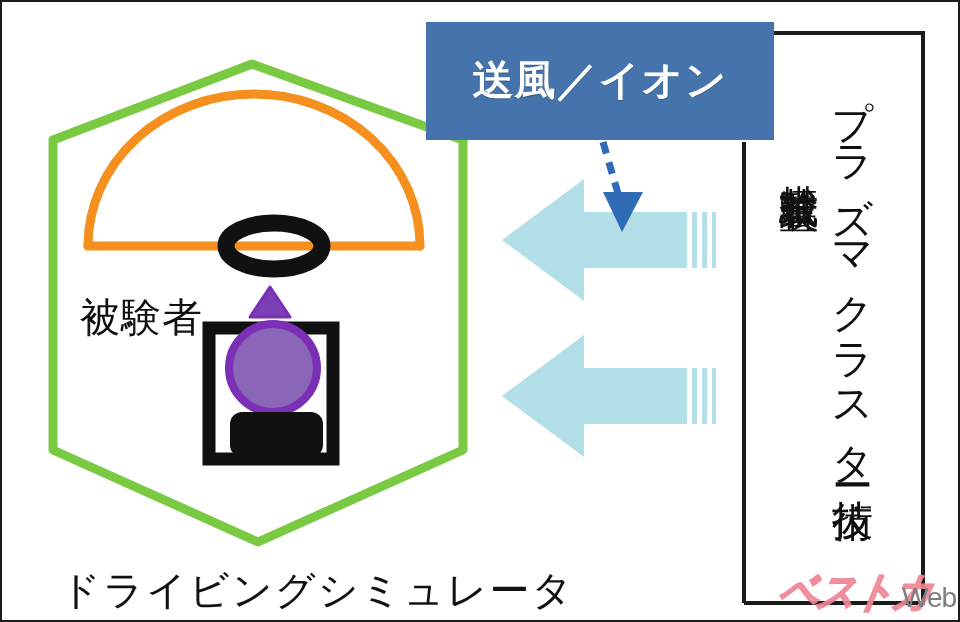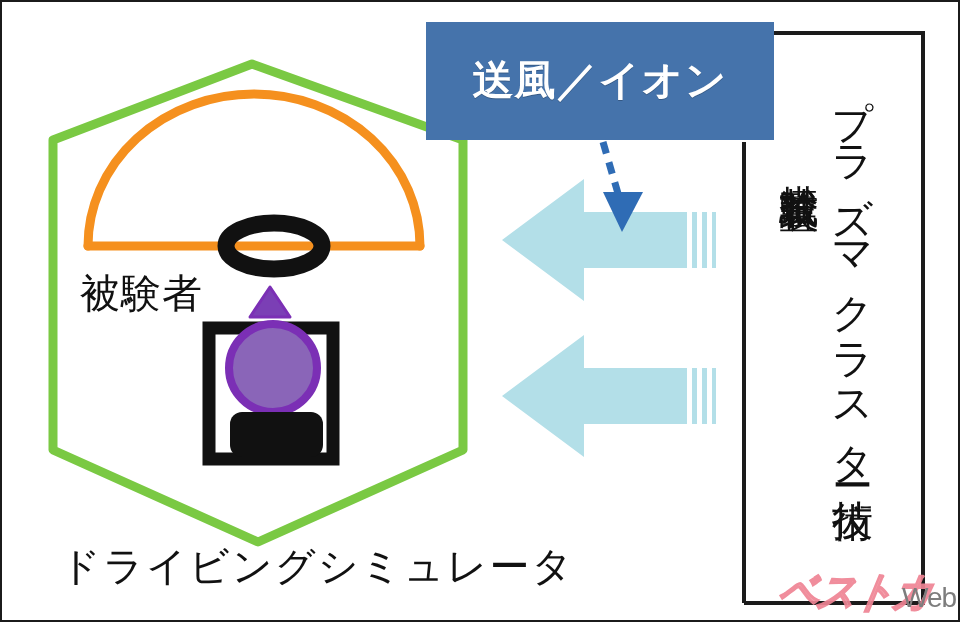--- a/index.html
+++ b/index.html
@@ -28,20 +28,21 @@
     height: 622px;
     display: block;
   }
 
   
   .tx {
     position: absolute;
     color: #111111;
     white-space: pre;
     line-height: 1.0;
+    margin-top: 24px;
   }
 
   #callout-box {
     position: absolute;
     left: 424px;
     top: 20px;
     width: 348px;
     height: 118px;
     background: #4573ab;
     display: flex;

